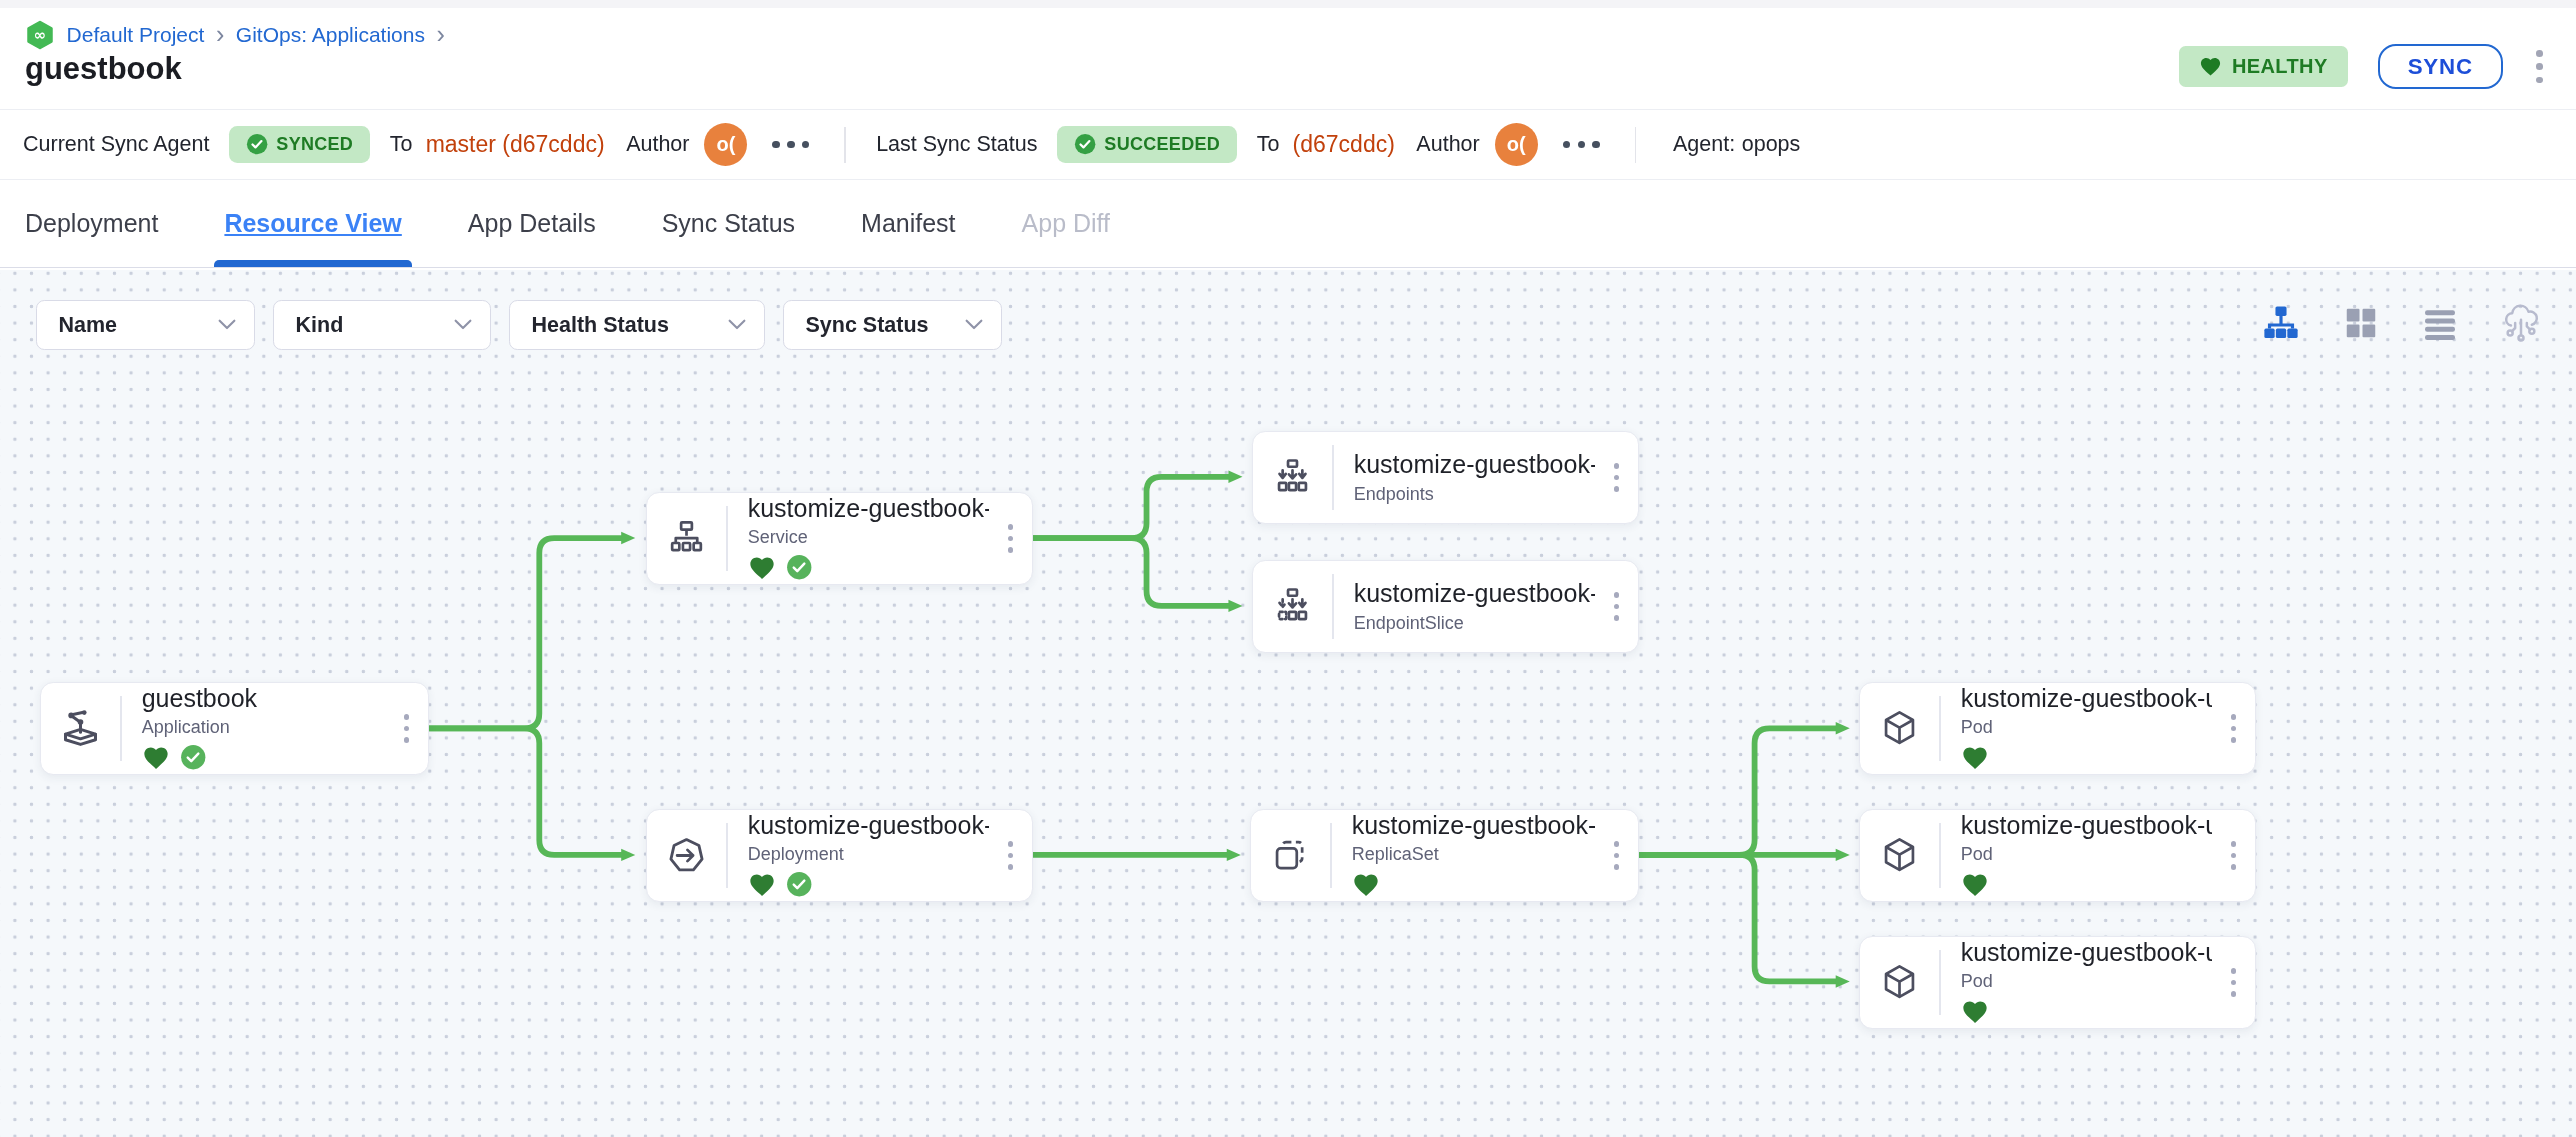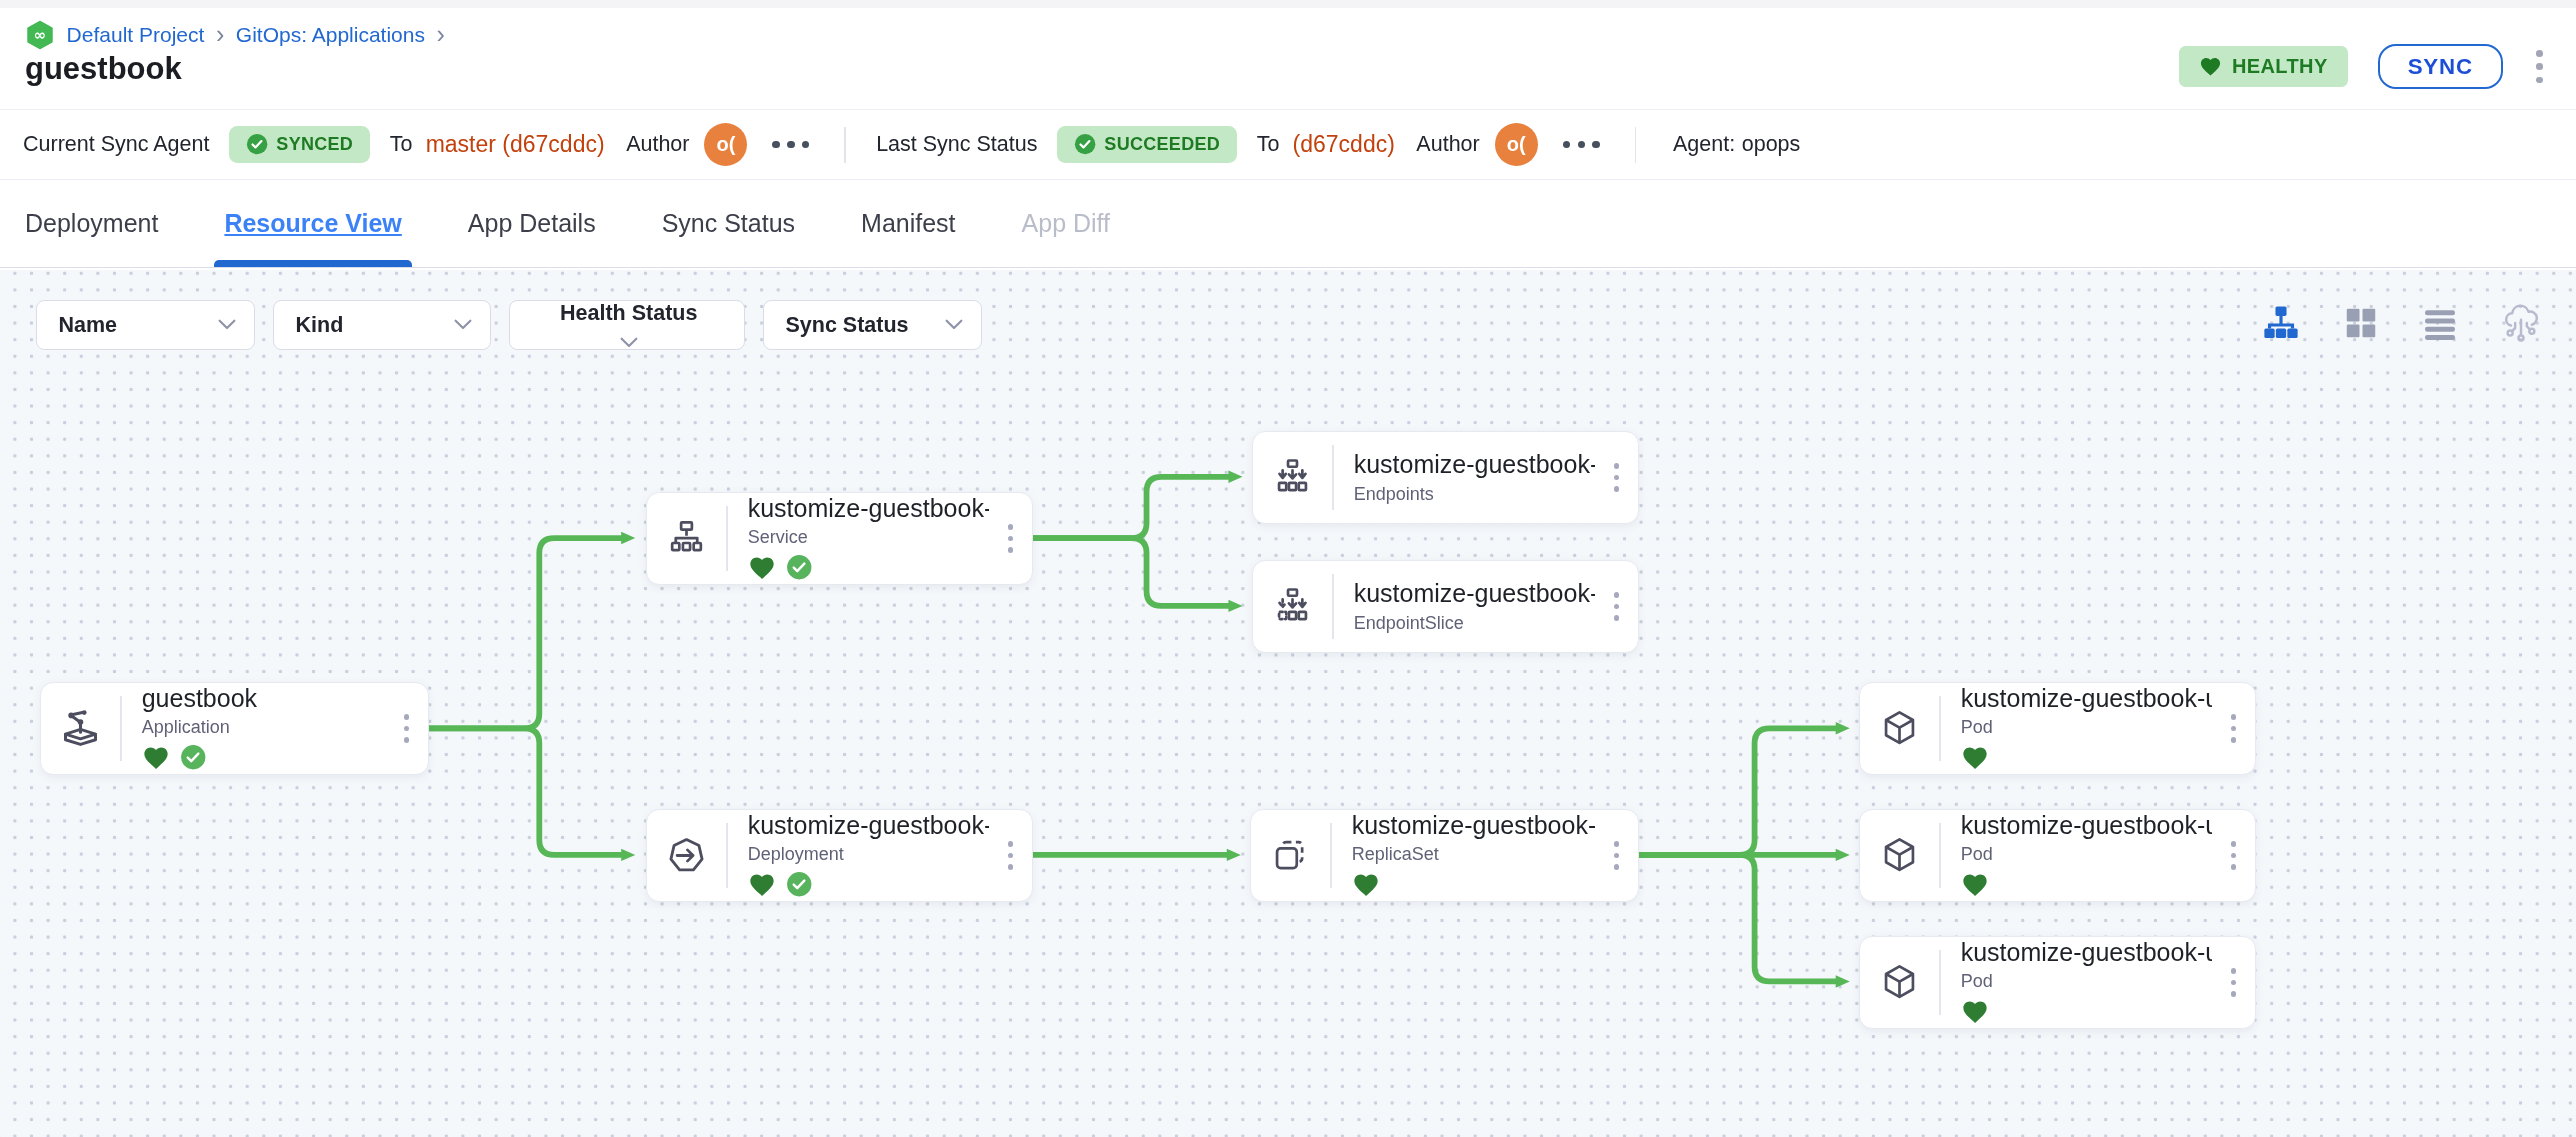--- a/index.html
+++ b/index.html
@@ -49,21 +49,21 @@
 
   
   .canvas { position:absolute; top:270px; left:0; width:2576px; height:867px;
     background-color:#f5f8fb;
     background-image:radial-gradient(#c9cfdc 1.7px, transparent 2px);
     background-size:16.6px 16.6px; background-position:6.6px 11.6px; }
   .filters { position:absolute; top:30px; left:36px; display:flex; gap:18px; }
   .filter { background:#fff; border:1.7px solid #d9dbe7; border-radius:8.3px; height:50px;
     display:flex; align-items:center; justify-content:space-between; padding:0 18px 0 21.5px;
     font-size:21.5px; font-weight:700; color:#23252e; cursor:pointer; }
-  .f-name{width:219px;} .f-kind{width:218px;} .f-health{width:236px;flex-direction:column;} .f-sync{width:219px;}
+  .f-name{width:219px;} .f-kind{width:218px;} .f-health{width:256px;} .f-sync{width:219px;}
   .viewmodes { position:absolute; top:33px; right:35px; display:flex; align-items:center; gap:43px; }
   .vm { cursor:pointer; display:flex; align-items:center; }
 
   
   .node { position:absolute; background:#fff; border:1.7px solid #e7e9f1; border-radius:13.2px;
     box-shadow:0 2.5px 8.3px rgba(40,50,80,.07); display:flex; align-items:center; cursor:pointer; }
   .node-iconbox { width:79px; display:flex; align-items:center; justify-content:center; flex:0 0 79px; }
   .node-sep { width:1.7px; background:#e4e6ee; align-self:stretch; margin:13.2px 0; }
   .node-body { flex:1; padding-left:20px; display:flex; flex-direction:column; justify-content:center; gap:4.1px; overflow:hidden; }
   .node-title { font-size:25px; font-weight:500; color:#1f2128; white-space:nowrap; }

